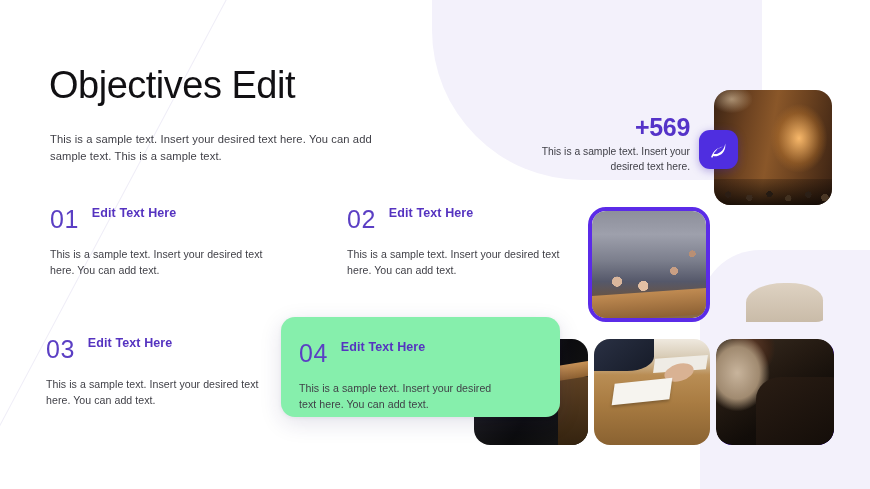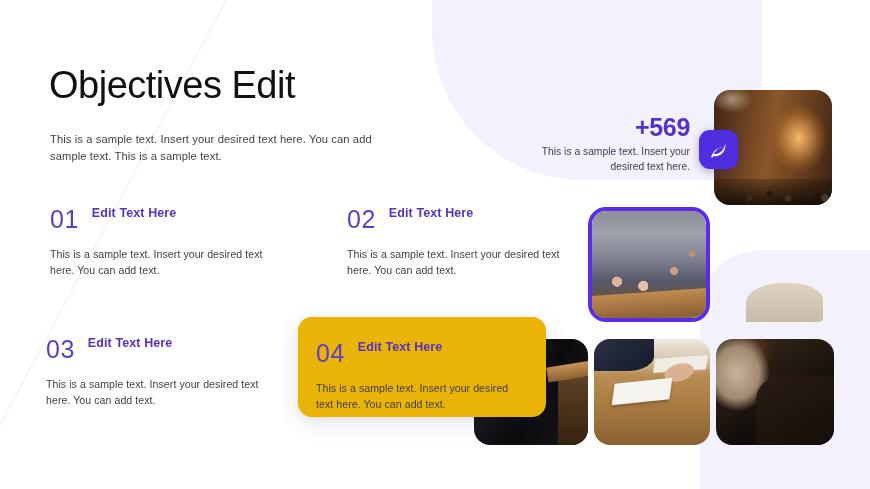--- a/index.html
+++ b/index.html
@@ -56,22 +56,22 @@
   }
   .item .desc{
     margin-top:14px;font-size:10.6px;line-height:15.5px;color:#3f3f46;letter-spacing:.05px;
   }
   #item-01{left:50px; top:206px;}
   #item-02{left:299px; top:206px;margin-left:48px;}
   #item-03{left:38px; top:336px;margin-left:8px;}
 
   
   .card{
-    position:absolute; left:298px; top:317px; width:248px; height:100px;
-    background:#eab308; border-radius:14px;
+    position:absolute; left:281px; top:317px; width:279px; height:100px;
+    background:#86efac; border-radius:14px;
     box-shadow:0 6px 22px rgba(40,30,90,.13), 0 1px 4px rgba(40,30,90,.06);
     z-index:6;
   }
   #item-04{left:18px; top:23px; width:200px; position:absolute;}
 
   
   .stat{position:absolute; left:512px; top:113px; width:178px; text-align:right; z-index:5;}
   .stat .value{font-size:25px;font-weight:700;color:#5533c8;line-height:28px;letter-spacing:-.3px;}
   .stat .text{margin-top:4px;font-size:10.3px;line-height:14.5px;color:#3f3f46;}
 

